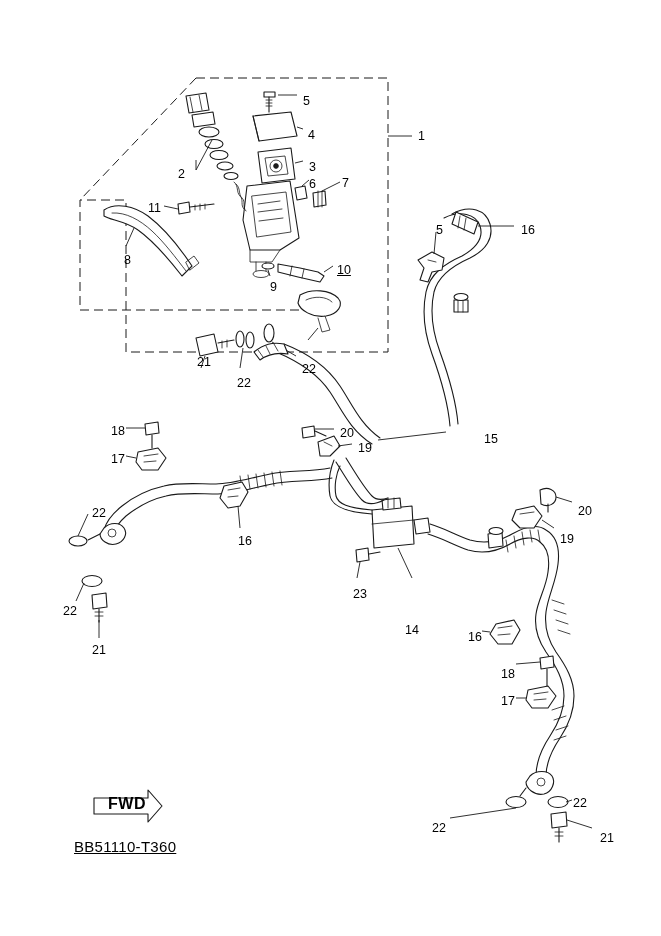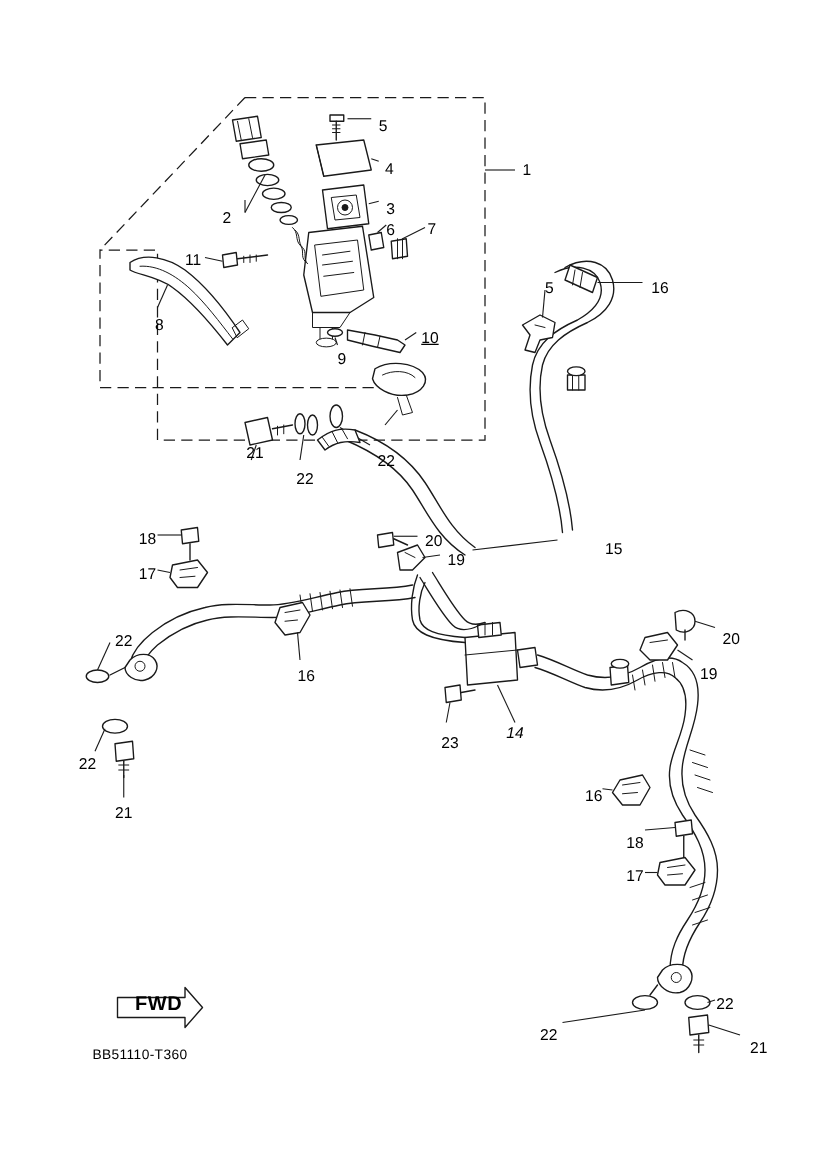--- a/index.html
+++ b/index.html
@@ -72,23 +72,24 @@
     font-size: 12.5px;
     color: #000000;
     font-family: "Liberation Sans", sans-serif;
     white-space: nowrap;
     line-height: 1;
   }
   #part-code {
     position: absolute;
     left: 74px;
     top: 838px;
-    font-size: 11px;
+    font-size: 15px;
     color: #000000;
     letter-spacing: 0.3px;
+    text-decoration: underline;
   }
   #fwd-label {
     position: absolute;
     left: 108px;
     top: 795px;
     font-size: 16px;
     font-weight: bold;
     color: #000000;
     letter-spacing: 0.5px;
   }
@@ -332,21 +333,21 @@
       <div class="callout" style="left: 308px; top: 129px;">4</div>
       <div class="callout" style="left: 303px; top: 95px;">5</div>
       <div class="callout" style="left: 309px; top: 178px;">6</div>
       <div class="callout" style="left: 342px; top: 177px;">7</div>
       <div class="callout" style="left: 124px; top: 254px;">8</div>
       <div class="callout" style="left: 270px; top: 281px;">9</div>
       <div class="callout" style="left: 337px; top: 264px; text-decoration: underline;">10</div>
       <div class="callout" style="left: 148px; top: 202px;">11</div>
       <div class="callout" style="left: 521px; top: 224px;">16</div>
       <div class="callout" style="left: 436px; top: 224px;">5</div>
-      <div class="callout" style="left: 405px; top: 580px; font-style: italic;">14</div>
+      <div class="callout" style="left: 405px; top: 624px;">14</div>
       <div class="callout" style="left: 452px; top: 433px; margin-left: 32px;">15</div>
       <div class="callout" style="left: 238px; top: 535px;">16</div>
       <div class="callout" style="left: 468px; top: 631px;">16</div>
       <div class="callout" style="left: 111px; top: 453px;">17</div>
       <div class="callout" style="left: 501px; top: 695px;">17</div>
       <div class="callout" style="left: 111px; top: 425px;">18</div>
       <div class="callout" style="left: 501px; top: 668px;">18</div>
       <div class="callout" style="left: 358px; top: 442px;">19</div>
       <div class="callout" style="left: 560px; top: 533px;">19</div>
       <div class="callout" style="left: 340px; top: 427px;">20</div>

